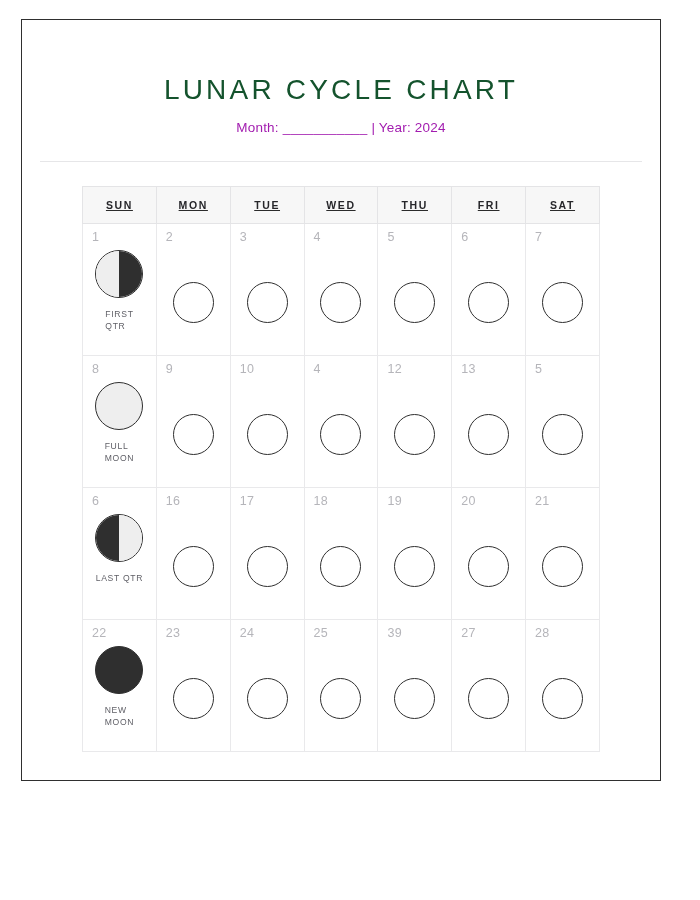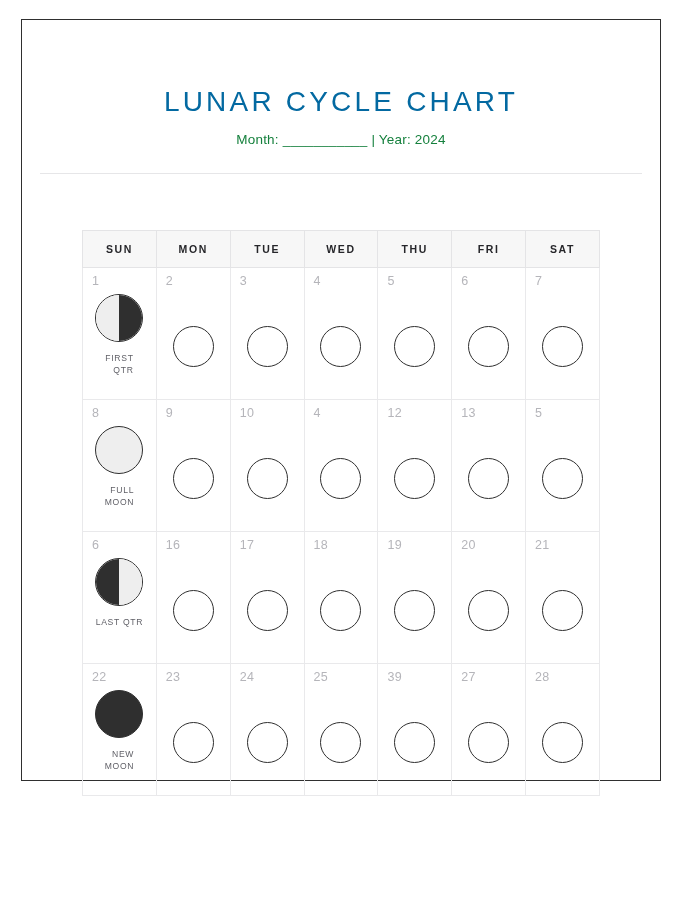--- a/index.html
+++ b/index.html
@@ -28,41 +28,42 @@
 
   .header-block {
     padding-top: 54px;
     text-align: center;
   }
 
   .chart-title {
     font-size: 28px;
     letter-spacing: 3.2px;
     font-weight: 400;
-    color: #0369a1;
-    margin: 12px;
+    color: #14532d;
+    margin: 0;
     line-height: 1.15;
   }
 
   .chart-subtitle {
     margin: 14px 0 0 0;
     font-size: 13.5px;
-    color: #15803d;
+    color: #a21caf;
     letter-spacing: 0.2px;
   }
 
   .header-divider {
     margin: 26px 18px 0 18px;
     height: 1px;
     background: #e6e6e8;
   }
 
   .calendar-wrap {
-    margin: 56px auto 0 auto;
+    margin: 24px auto 0 auto;
     width: 518px;
+    text-decoration: underline;
   }
 
   table.lunar-grid {
     width: 518px;
     border-collapse: collapse;
     table-layout: fixed;
   }
 
   table.lunar-grid th {
     background: #f7f7f7;
@@ -157,21 +158,21 @@
     height: 48px;
     background: #2f2f2f;
     border: 1.2px solid #2f2f2f;
   }
 
   .phase-label {
     margin-top: 11px;
     font-size: 8.6px;
     letter-spacing: 0.7px;
     color: #5f5f66;
-    text-align: right;
+    text-align: left;
     line-height: 1.35;
     white-space: pre-line;
   }
 </style>
 </head>
 <body>
 
 <div class="page-frame">
 
   <div class="header-block">

